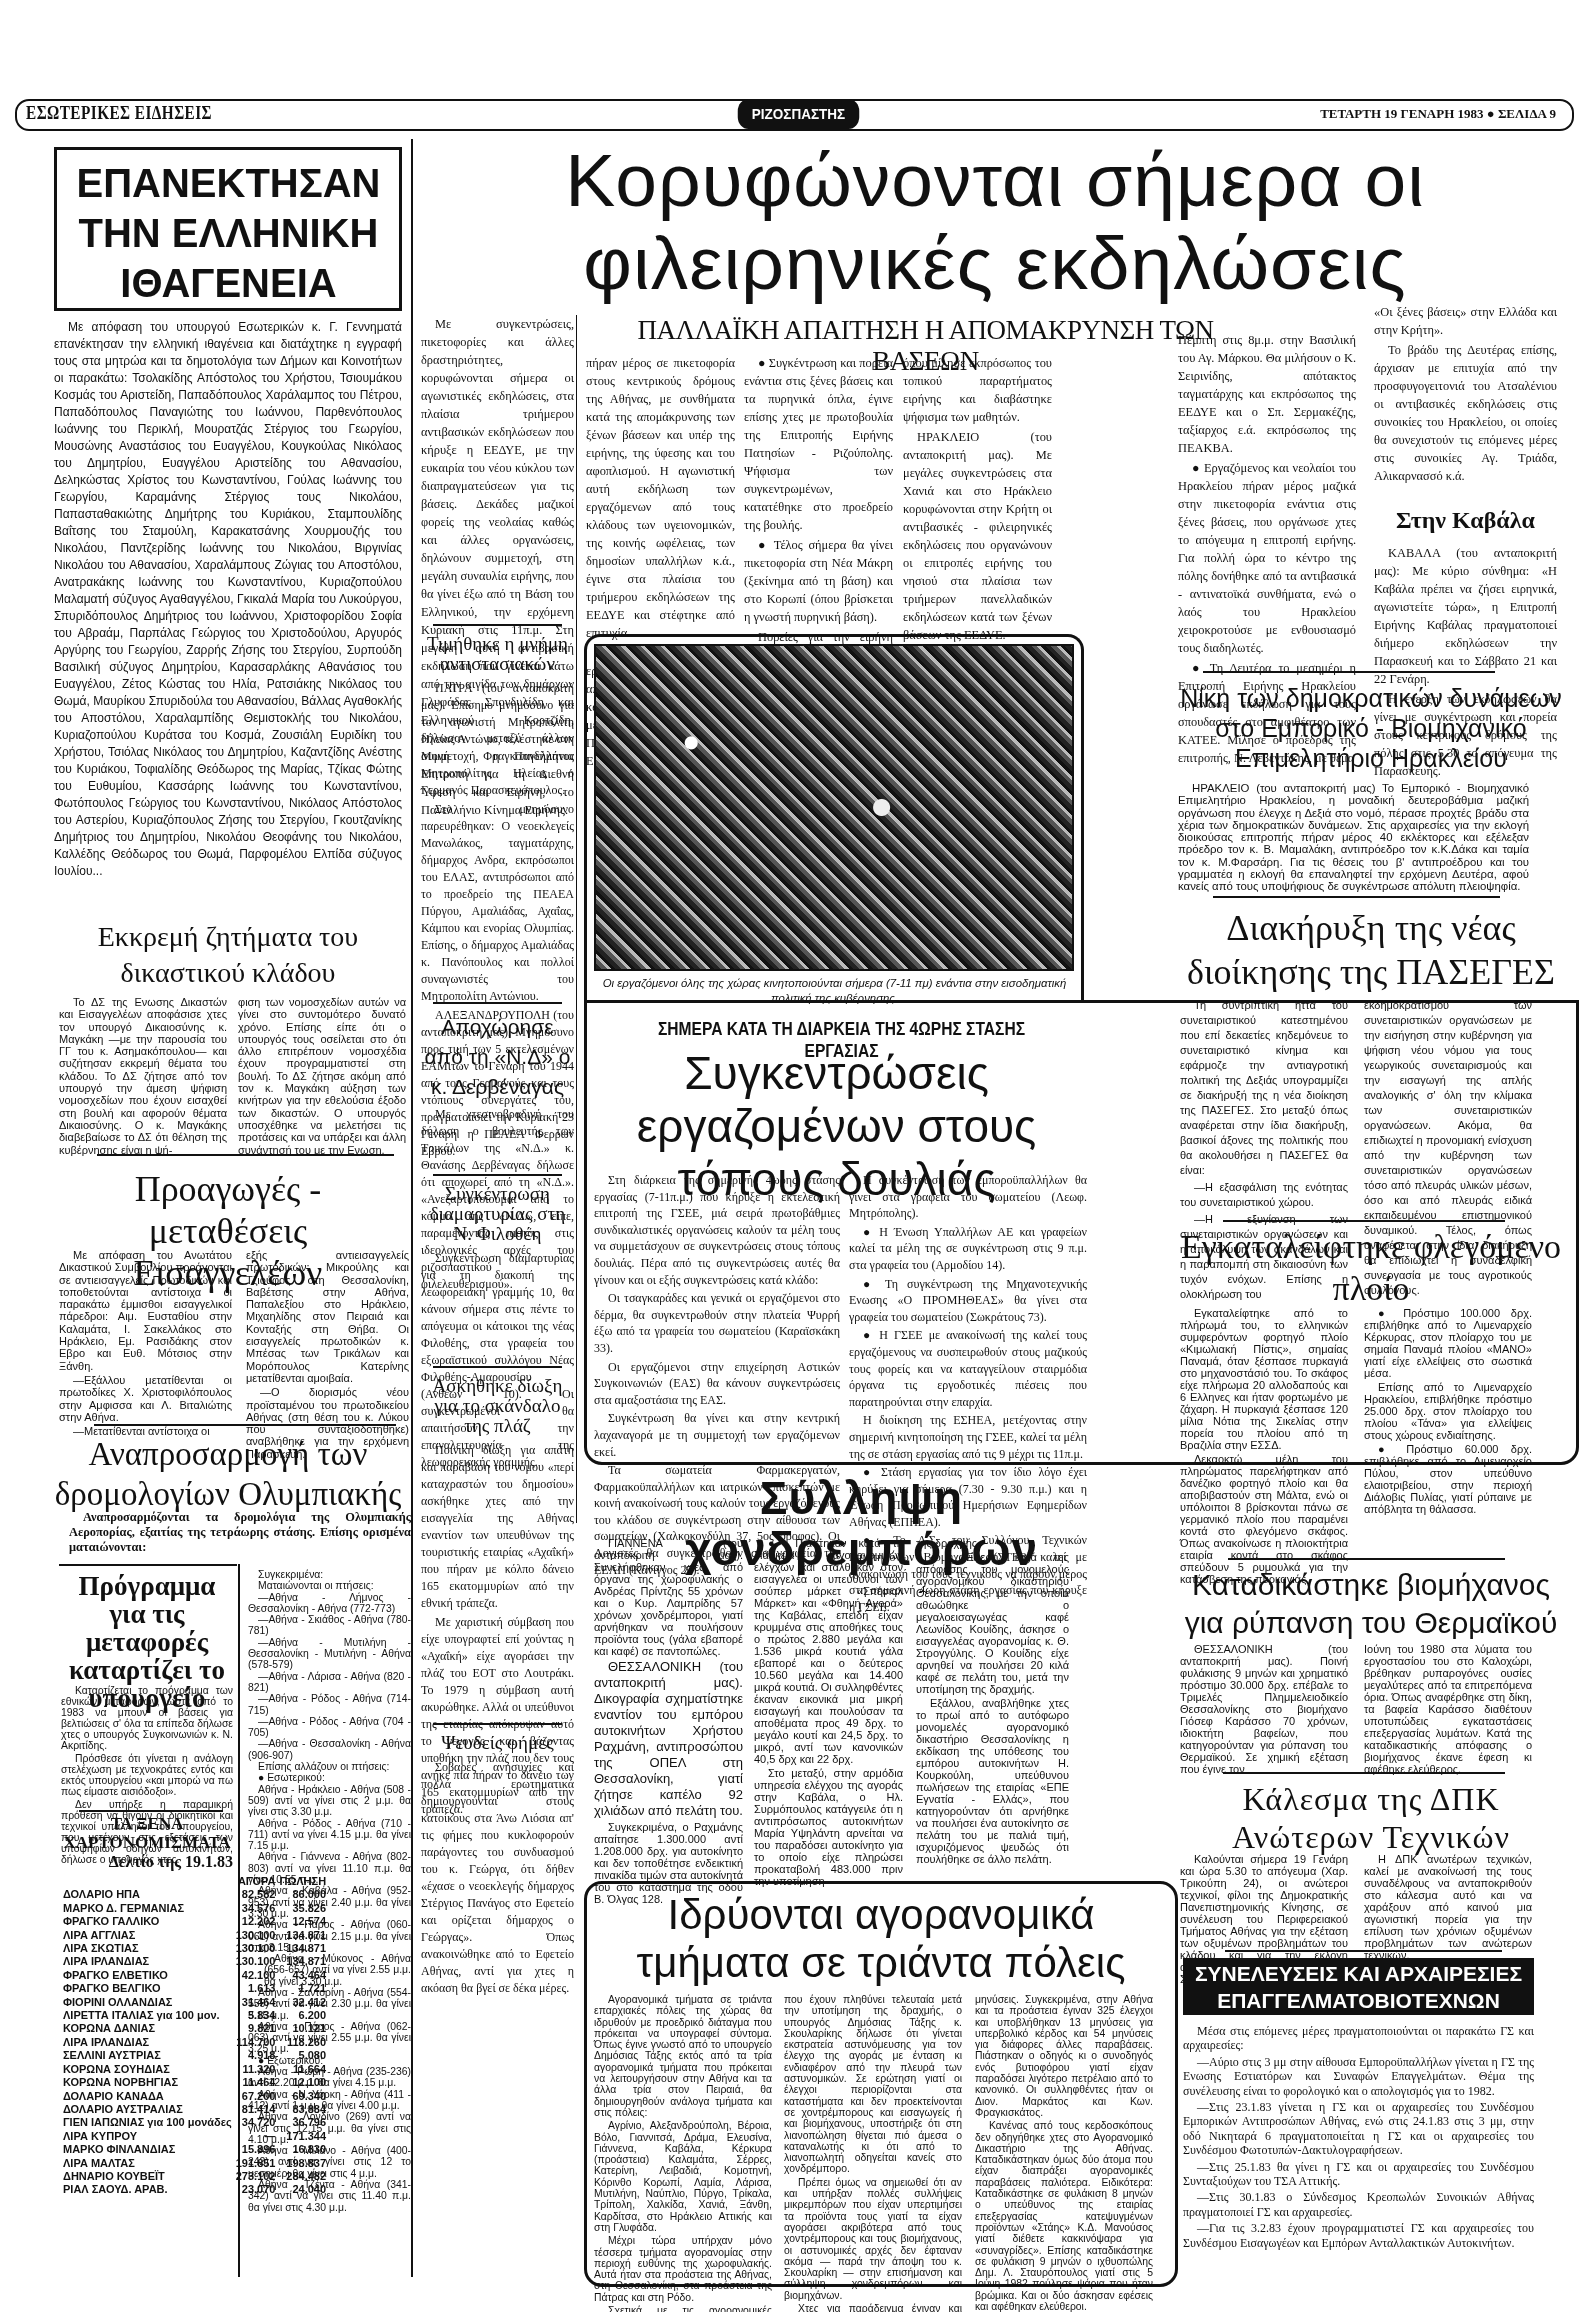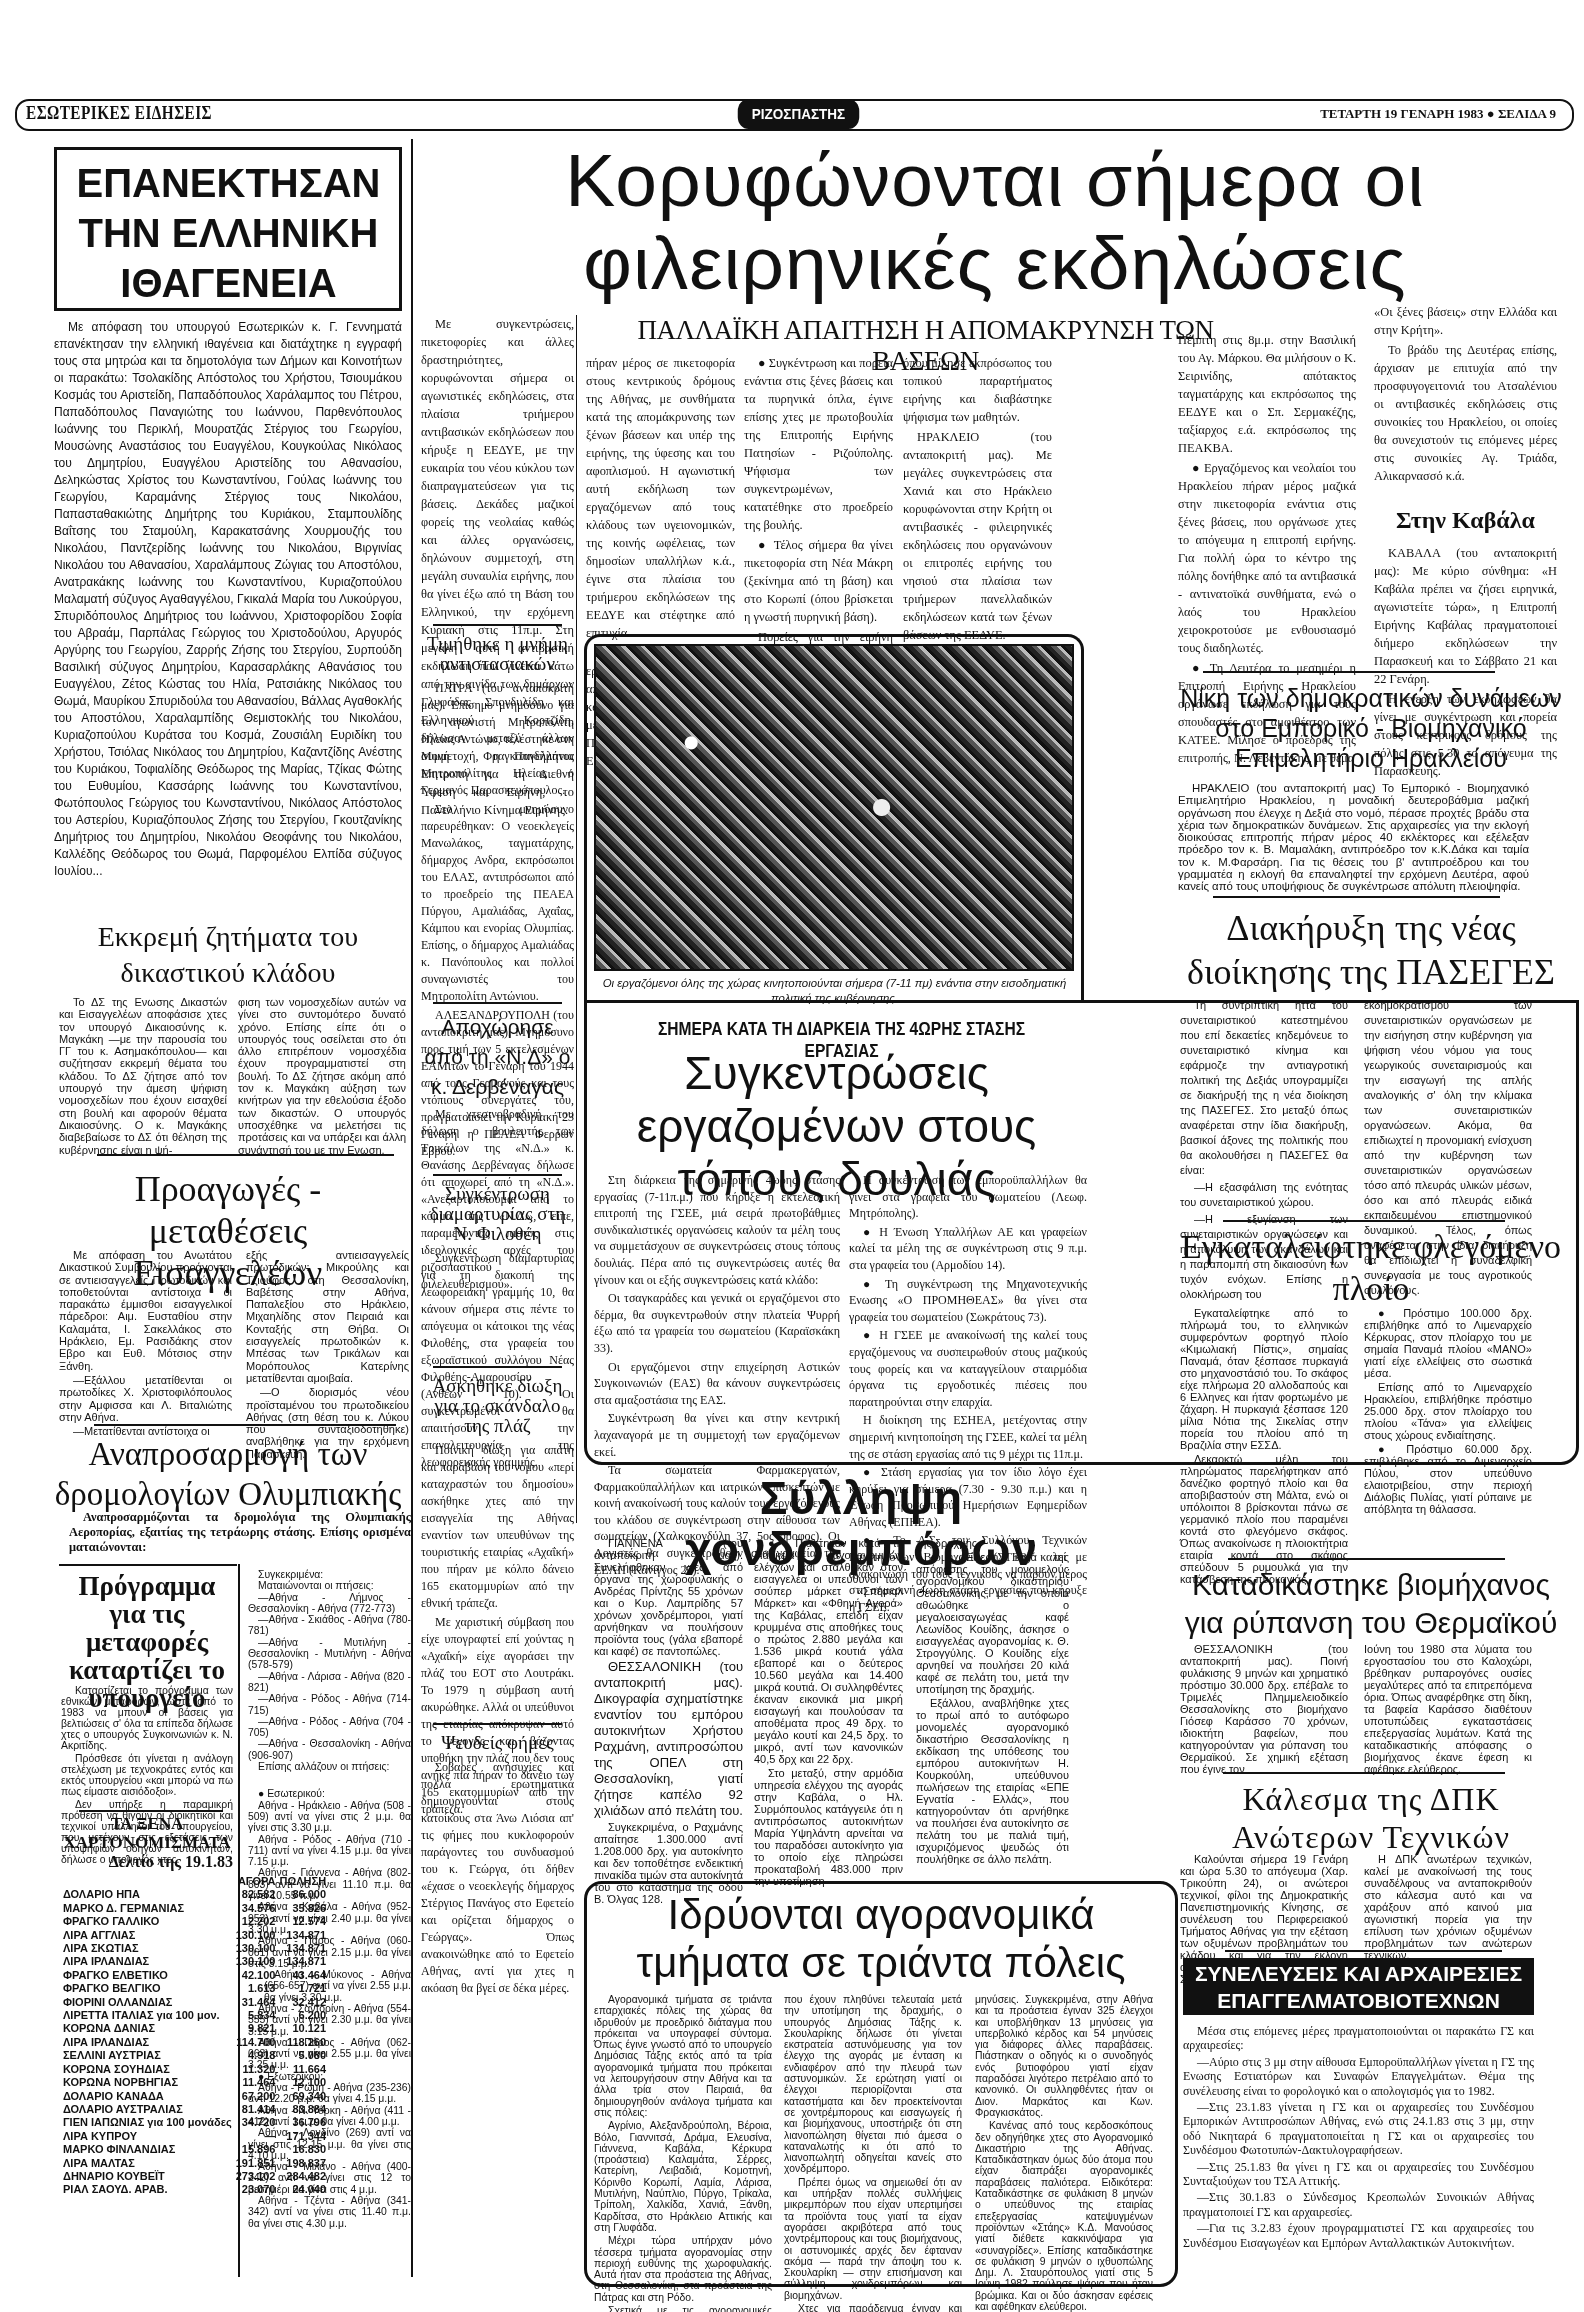--- a/index.html
+++ b/index.html
@@ -390,21 +390,21 @@
   <div id="olympic-list">
       <p class="body sans" style="font-size: 10.4px; line-height: 11.3px; text-indent: 10px; margin-bottom: 0px;">Συγκεκριμένα:</p>
       <p class="body sans" style="font-size: 10.4px; line-height: 11.3px; text-indent: 10px; margin-bottom: 0px;">Ματαιώνονται οι πτήσεις:</p>
       <p class="body sans" style="font-size: 10.4px; line-height: 11.3px; text-indent: 10px; margin-bottom: 0px;">—Αθήνα - Λήμνος - Θεσσαλονίκη - Αθήνα (772-773)</p>
       <p class="body sans" style="font-size: 10.4px; line-height: 11.3px; text-indent: 10px; margin-bottom: 0px;">—Αθήνα - Σκιάθος - Αθήνα (780-781)</p>
       <p class="body sans" style="font-size: 10.4px; line-height: 11.3px; text-indent: 10px; margin-bottom: 0px;">—Αθήνα - Μυτιλήνη - Θεσσαλονίκη - Μυτιλήνη - Αθήνα (578-579)</p>
       <p class="body sans" style="font-size: 10.4px; line-height: 11.3px; text-indent: 10px; margin-bottom: 0px;">—Αθήνα - Λάρισα - Αθήνα (820 - 821)</p>
       <p class="body sans" style="font-size: 10.4px; line-height: 11.3px; text-indent: 10px; margin-bottom: 0px;">—Αθήνα - Ρόδος - Αθήνα (714-715)</p>
       <p class="body sans" style="font-size: 10.4px; line-height: 11.3px; text-indent: 10px; margin-bottom: 0px;">—Αθήνα - Ρόδος - Αθήνα (704 - 705)</p>
       <p class="body sans" style="font-size: 10.4px; line-height: 11.3px; text-indent: 10px; margin-bottom: 0px;">—Αθήνα - Θεσσαλονίκη - Αθήνα (906-907)</p>
-      <p class="body sans" style="font-size: 10.4px; line-height: 11.3px; text-indent: 10px; margin-bottom: 16px;">Επίσης αλλάζουν οι πτήσεις:</p>
+      <p class="body sans" style="font-size: 10.4px; line-height: 11.3px; text-indent: 10px; margin-bottom: 0px;">Επίσης αλλάζουν οι πτήσεις:</p>
       <p class="body sans" style="font-size: 10.4px; line-height: 11.3px; text-indent: 10px; margin-bottom: 0px;">● Εσωτερικού:</p>
       <p class="body sans" style="font-size: 10.4px; line-height: 11.3px; text-indent: 10px; margin-bottom: 0px;">Αθήνα - Ηράκλειο - Αθήνα (508 - 509) αντί να γίνει στις 2 μ.μ. θα γίνει στις 3.30 μ.μ.</p>
       <p class="body sans" style="font-size: 10.4px; line-height: 11.3px; text-indent: 10px; margin-bottom: 0px;">Αθήνα - Ρόδος - Αθήνα (710 - 711) αντί να γίνει 4.15 μ.μ. θα γίνει 7.15 μ.μ.</p>
       <p class="body sans" style="font-size: 10.4px; line-height: 11.3px; text-indent: 10px; margin-bottom: 0px;">Αθήνα - Γιάννενα - Αθήνα (802-803) αντί να γίνει 11.10 π.μ. θα γίνει 10.55 π.μ.</p>
       <p class="body sans" style="font-size: 10.4px; line-height: 11.3px; text-indent: 10px; margin-bottom: 0px;">Αθήνα - Καβάλα - Αθήνα (952-953) αντί να γίνει 2.40 μ.μ. θα γίνει 3.30 μ.μ.</p>
       <p class="body sans" style="font-size: 10.4px; line-height: 11.3px; text-indent: 10px; margin-bottom: 0px;">Αθήνα - Πάρος - Αθήνα (060-061) αντί να γίνει 2.15 μ.μ. θα γίνει στις 3.15 μ.μ.</p>
       <p class="body sans" style="font-size: 10.4px; line-height: 11.3px; text-indent: 10px; margin-bottom: 0px; padding-left: 16px;">Αθήνα - Μύκονος - Αθήνα (656-657) αντί να γίνει 2.55 μ.μ. θα γίνει 3.30 μ.μ.</p>
       <p class="body sans" style="font-size: 10.4px; line-height: 11.3px; text-indent: 10px; margin-bottom: 0px;">Αθήνα - Σαντορίνη - Αθήνα (554-555) αντί να γίνει 2.30 μ.μ. θα γίνει 3.15 μ.μ.</p>
       <p class="body sans" style="font-size: 10.4px; line-height: 11.3px; text-indent: 10px; margin-bottom: 0px;">Αθήνα - Πάρος - Αθήνα (062-063) αντί να γίνει 2.55 μ.μ. θα γίνει 3.25 μ.μ.</p>
       <p class="body sans" style="font-size: 10.4px; line-height: 11.3px; text-indent: 10px; margin-bottom: 0px;">● Εξωτερικού:</p>

